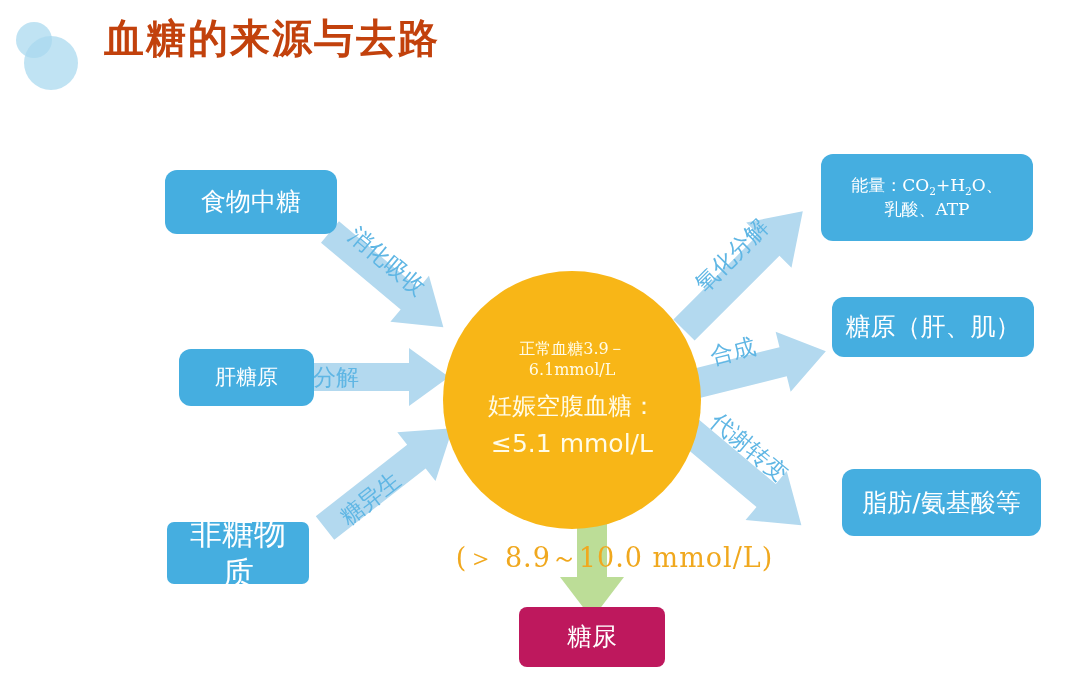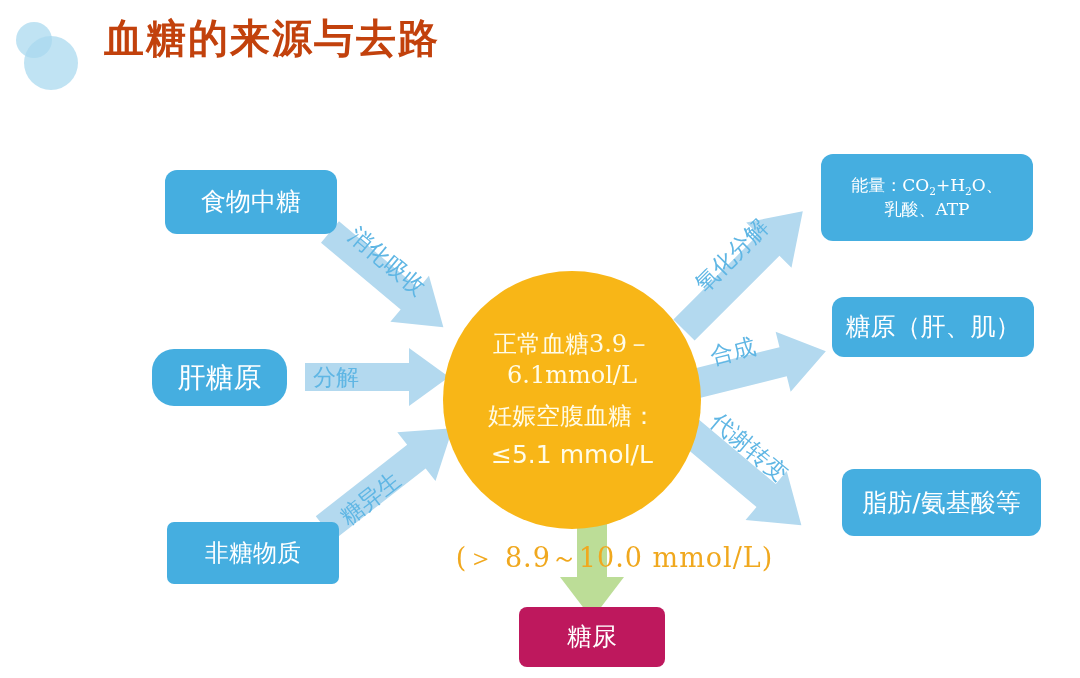--- a/index.html
+++ b/index.html
@@ -32,42 +32,42 @@
     display:flex;align-items:center;justify-content:center;
     text-align:center;line-height:1.25;
     font-family:"DejaVu Sans","Liberation Sans",sans-serif;
     font-weight:400;
     padding:4px 8px;
   }
   .node.serif{font-family:"DejaVu Serif","Liberation Serif",serif;}
   .node .sub{font-size:.62em;vertical-align:sub;}
 
   #node-food{left:165px;top:170px;width:172px;height:64px;font-size:25px;}
-  #node-glycogen-src{left:152px;top:349px;width:135px;height:57px;font-size:28px;border-radius:22px;}
-  #node-nonsugar{left:167px;top:522px;width:172px;height:62px;font-size:24px;border-radius:7px;}
+  #node-glycogen-src{left:179px;top:349px;width:135px;height:57px;font-size:21px;}
+  #node-nonsugar{left:167px;top:522px;width:142px;height:62px;font-size:32px;border-radius:7px;}
 
   #node-energy{left:821px;top:154px;width:212px;height:87px;font-size:17px;}
   #node-glycogen-out{left:832px;top:297px;width:202px;height:60px;font-size:25px;}
   #node-fat{left:842px;top:469px;width:199px;height:67px;font-size:25px;}
 
   #node-glycosuria{
     left:519px;top:607px;width:146px;height:60px;
     background:#be185d;font-size:25px;border-radius:8px;
   }
 
   
   #center-circle{
     position:absolute;left:443px;top:271px;width:258px;height:258px;
     border-radius:50%;background:#f8b617;
     display:flex;flex-direction:column;align-items:center;justify-content:center;
     color:#fffce8;text-align:center;
   }
   #center-circle .line-a{
     font-family:"DejaVu Serif","Liberation Serif",serif;
-    font-size:24px;line-height:1.3;max-width:210px;margin-bottom:10px;
+    font-size:16px;line-height:1.3;max-width:210px;margin-bottom:10px;
   }
   #center-circle .line-b{
     font-family:"DejaVu Serif","Liberation Serif",serif;
     font-size:24px;line-height:1.3;
   }
   #center-circle .line-c{
     font-family:"DejaVu Sans","Liberation Sans",sans-serif;
     font-size:25px;line-height:1.3;margin-top:6px;
   }
 

